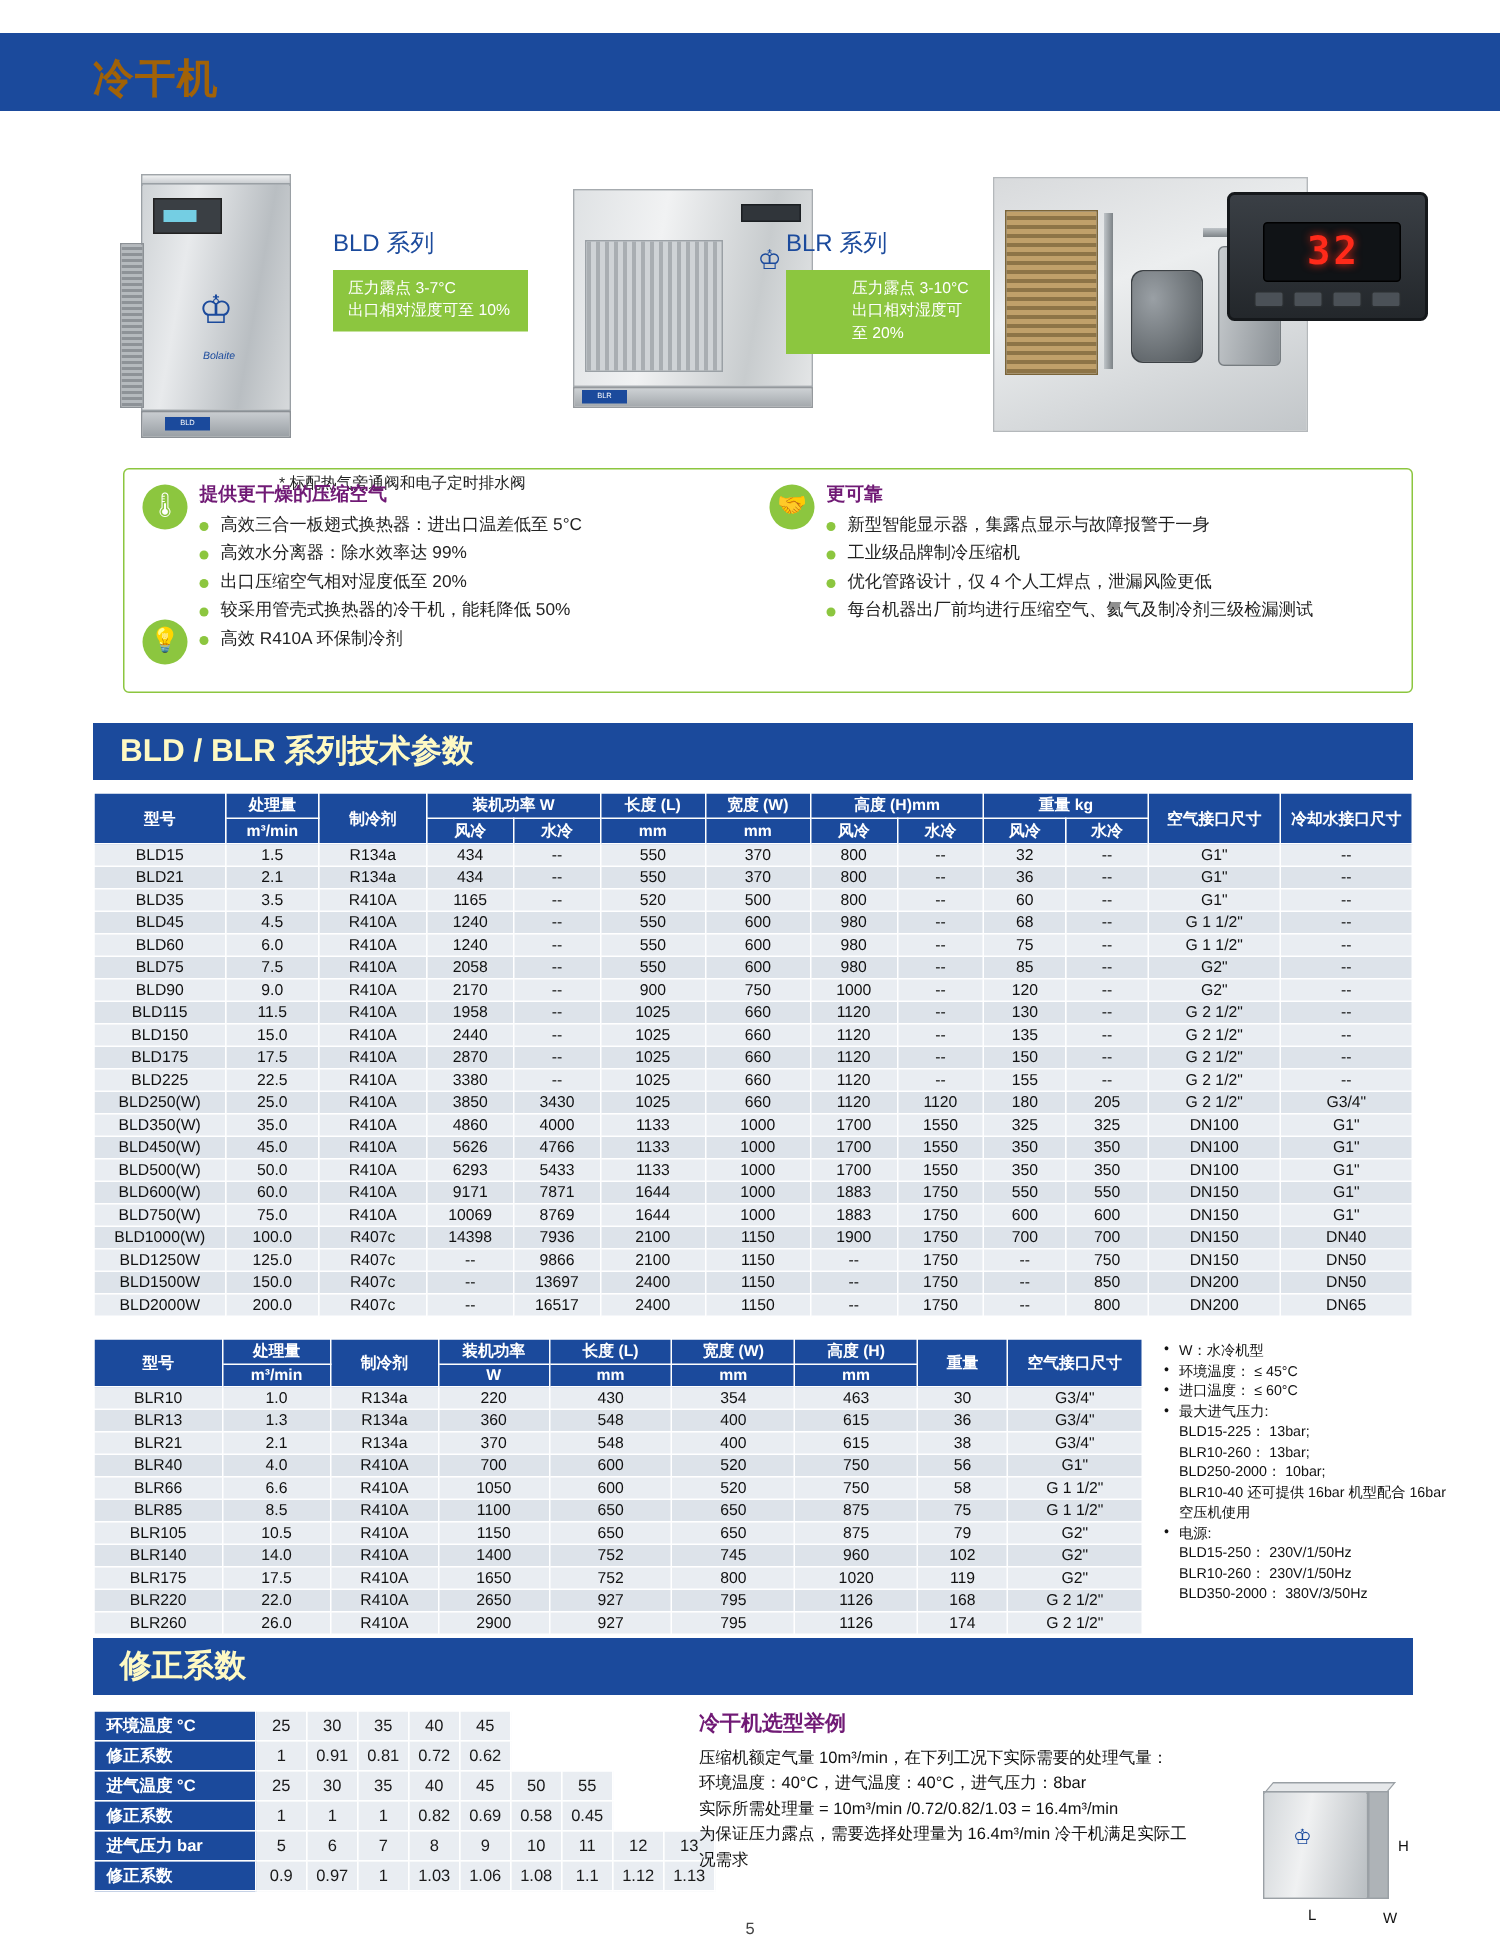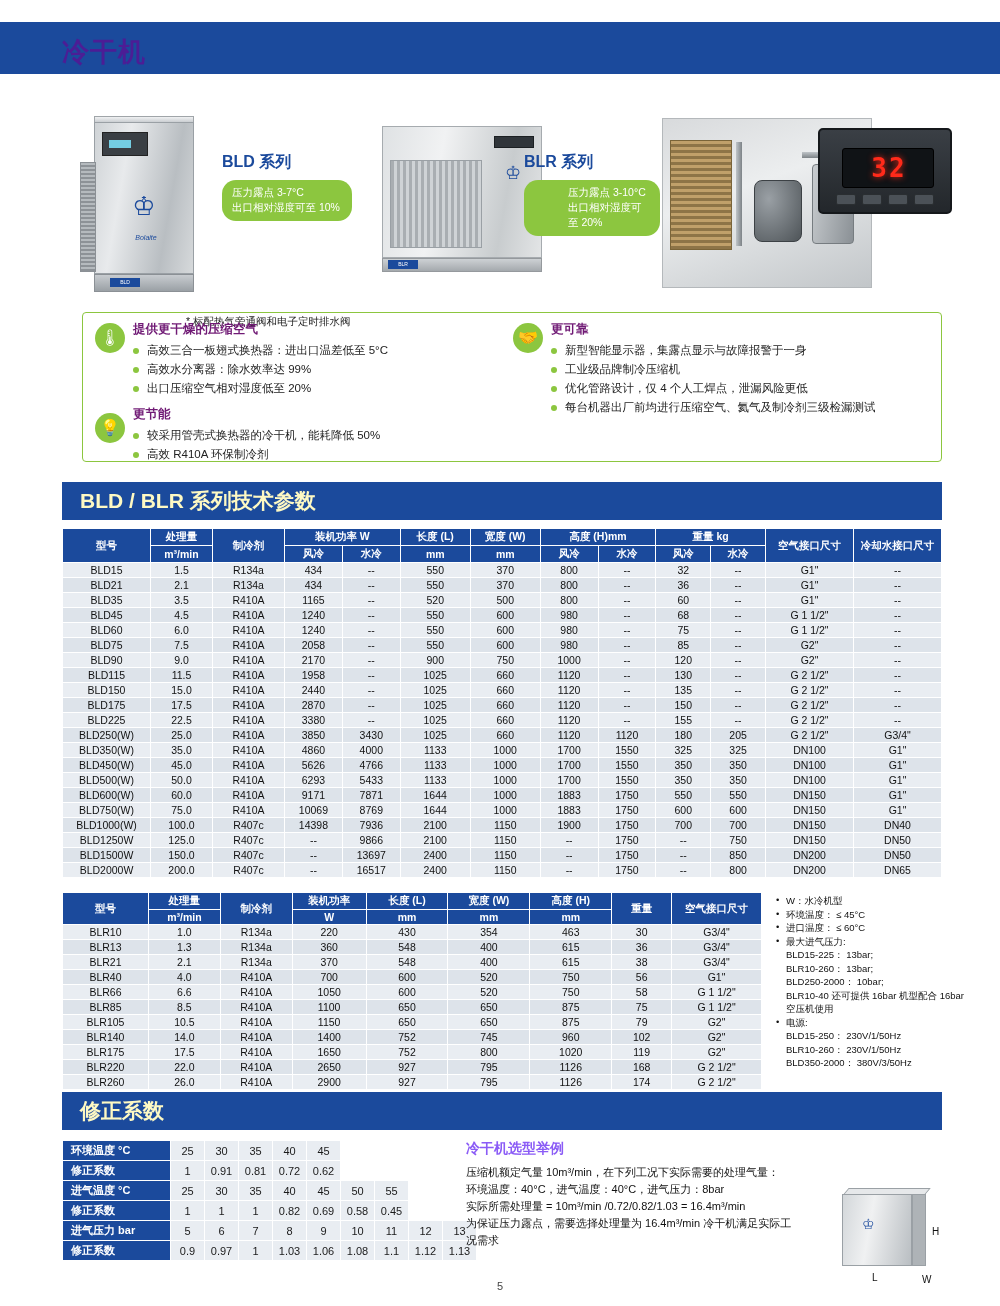--- a/index.html
+++ b/index.html
@@ -13,21 +13,21 @@
   }
   .page { position:relative; width:1000px; height:1306px; overflow:hidden; }
 
   
   .header-bar {
     position:absolute; left:0; top:22px; width:1000px; height:52px;
     background:#1b4a9c;
   }
   .header-title {
     position:absolute; left:62px; top:34px;
-    font-size:27px; font-weight:bold; color:#4c1d95; letter-spacing:1px;text-align:center;
+    font-size:27px; font-weight:bold; color:#a16207; letter-spacing:1px;text-align:center;
   }
 
   
   .photos { position:absolute; left:62px; top:104px; width:880px; height:200px; }
 
   .prod { position:absolute; }
 
   
   .bld-unit { left:18px; top:18px; width:130px; height:175px; }
   .bld-body {
@@ -150,25 +150,25 @@
     background:#4b5157; border-radius:2px; border:1px solid #2a2e31;
   }
 
   .photo-note {
     position:absolute; left:186px; top:295px;
     font-size:10.5px; color:#222;margin-top:20px;
   }
 
   
   .series-label {
-    position:absolute; font-size:16px; font-weight:bold; color:#1b4a9c;
+    position:absolute; font-size:16px; font-weight:normal; color:#1b4a9c;
   }
   .green-tag {
     position:absolute; background:#8cc63f; color:#ffffff;
-    font-size:10.5px; line-height:15px; padding:5px 10px 6px 10px;border-radius:14px;
+    font-size:10.5px; line-height:15px; padding:5px 10px 6px 10px;
   }
 
   
   .features {
     position:absolute; left:82px; top:312px; width:860px; height:150px;
     border:1.5px solid #8cc63f; border-radius:4px;
   }
   .feat-col { position:absolute; top:8px; }
   .feat-left { left:12px; width:412px; }
   .feat-right { left:430px; width:420px; }
@@ -226,21 +226,21 @@
     border:1px solid #ffffff; text-align:center; font-size:11px; height:20px; padding:0 4px;
   }
   .cf-tbl .hd {
     background:#1b4a9c; color:#fff; font-weight:bold; text-align:left; padding-left:8px;
     width:108px; white-space:nowrap;
   }
   .cf-tbl .cell { background:#e9edf2; width:34px; }
   .cf-tbl .blank { background:#ffffff; border:1px solid #ffffff; }
 
   .example-title {
-    position:absolute; font-size:14px; font-weight:bold; color:#8b5cf6;
+    position:absolute; font-size:14px; font-weight:bold; color:#701a75;
   }
   .example-body {
     position:absolute; font-size:11px; line-height:17px; color:#111; width:330px;
   }
 
   
   .sketch { position:absolute; left:828px; top:1188px; width:120px; height:100px; }
   .sk-body {
     position:absolute; left:14px; top:6px; width:70px; height:72px;
     background:linear-gradient(100deg,#d3d7da,#f0f1f2 40%,#b9bec2);
@@ -331,21 +331,20 @@
   <div class="features">
 
     <div class="feat-col feat-left">
       <div class="circle-ico" style="left:0px; top:2px;">🌡</div>
       <div class="feat-head">提供更干燥的压缩空气</div>
       <div class="feat-li">高效三合一板翅式换热器：进出口温差低至 5°C</div>
       <div class="feat-li">高效水分离器：除水效率达 99%</div>
       <div class="feat-li">出口压缩空气相对湿度低至 20%</div>
 
       <div class="circle-ico" style="left:0px; top:92px;">💡</div>
-      <div class="feat-head" style="margin-top:8px;">更节能</div>
       <div class="feat-li">较采用管壳式换热器的冷干机，能耗降低 50%</div>
       <div class="feat-li">高效 R410A 环保制冷剂</div>
     </div>
 
     <div class="feat-col feat-right">
       <div class="circle-ico" style="left:0px; top:2px;">🤝</div>
       <div class="feat-head">更可靠</div>
       <div class="feat-li">新型智能显示器，集露点显示与故障报警于一身</div>
       <div class="feat-li">工业级品牌制冷压缩机</div>
       <div class="feat-li">优化管路设计，仅 4 个人工焊点，泄漏风险更低</div>

